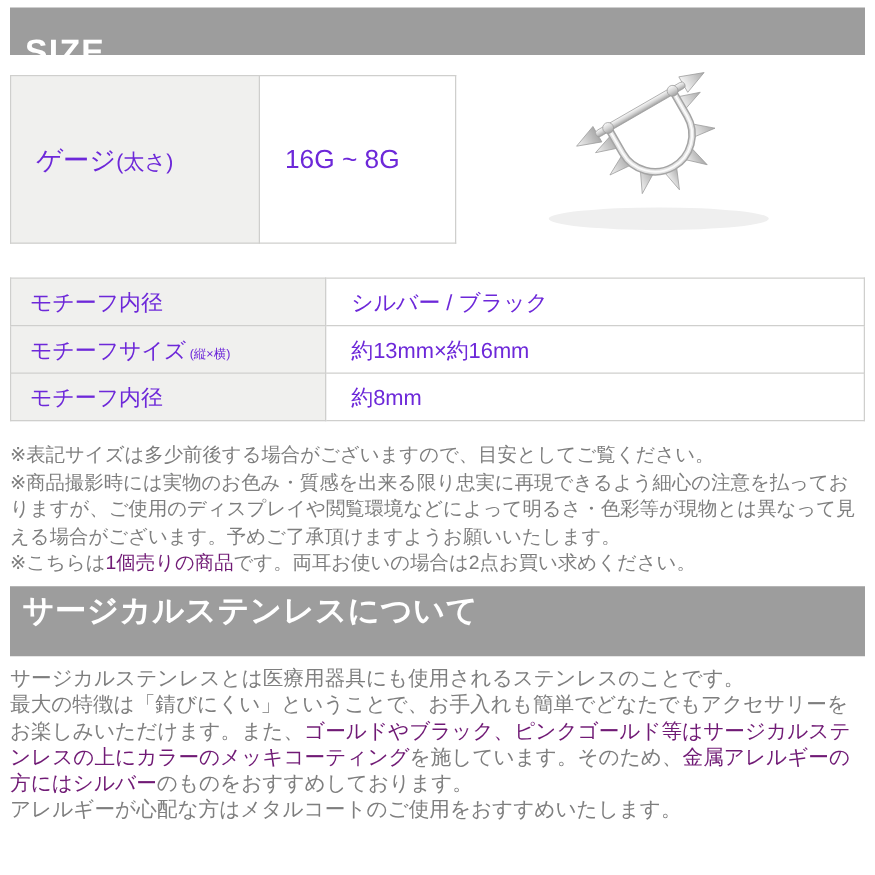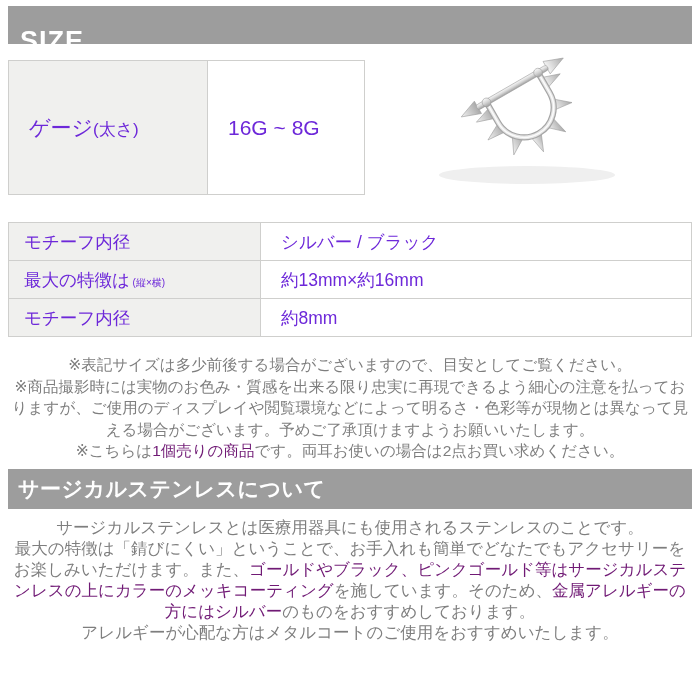--- a/index.html
+++ b/index.html
@@ -12,22 +12,22 @@
   .page { padding: 6px 8px 0 8px; }
 
   .bar {
     background: #9d9d9d; color: #ffffff; font-weight: bold;
   }
   .bar--size {
     height: 38px; line-height: 38px; font-size: 27px;
     padding: 16px 12px; letter-spacing: 1px;
   }
   .bar--about {
-    margin-top: 7px; height: 40px; line-height: 40px;
-    font-size: 21px; padding: 0 10px; letter-spacing: 0.5px;
+    margin-top: 7px; height: 56px; line-height: 40px;
+    font-size: 25px; padding: 0 10px; letter-spacing: 0.5px;
   }
 
   .content-row { display: flex; margin-top: 16px; }
 
   table { border-collapse: collapse; }
   th, td {
     border: 1px solid #cfcfcd; text-align: left;
     font-weight: normal; color: #6d28d9;
   }
   th { background: #f0f0ee; }
@@ -44,21 +44,21 @@
   .t2 td { padding-left: 20px; }
   .t2 small { font-size: 10px; }
 
   .photo {
     flex: 1; height: 150px; margin-top: -15px;
     display: flex; align-items: center; justify-content: center;
   }
 
   .notes { margin-top: 17px; font-size: 15.5px; line-height: 1.39; color: #7e7e7e; }
   .about { margin-top: 8px;  font-size: 16.5px; line-height: 1.28; color: #7e7e7e; }
-  .notes p, .about p { margin: 0; text-align: center; }
+  .notes p, .about p { margin: 0; }
 
   .em { color: #701a75; font-weight: normal; }
 </style>
 </head>
 <body>
 
 <div class="page">
 
   <div class="bar bar--size">SIZE</div>
 
@@ -115,21 +115,21 @@
     </div>
   </div>
 
   <table class="t2">
     <tbody>
         <tr>
           <th><span>モチーフ内径</span></th>
           <td>シルバー / ブラック</td>
         </tr>
         <tr>
-          <th><span>最大の特徴は</span><small> (縦×横)</small></th>
+          <th><span>モチーフサイズ</span><small> (縦×横)</small></th>
           <td>約13mm×約16mm</td>
         </tr>
         <tr>
           <th><span>モチーフ内径</span></th>
           <td>約8mm</td>
         </tr>
       </tbody>
   </table>
 
   <div class="notes">

